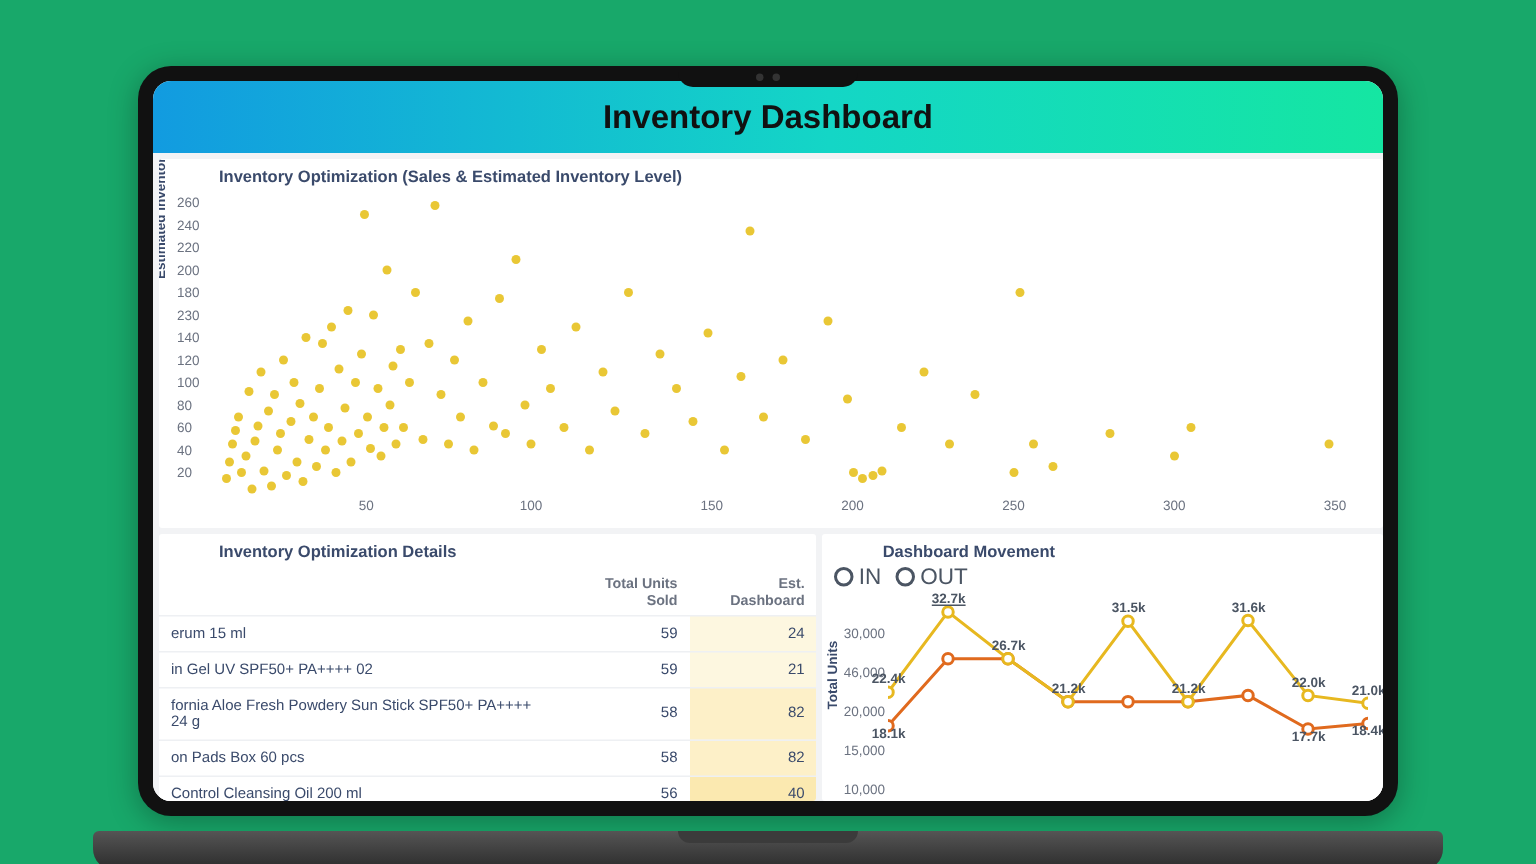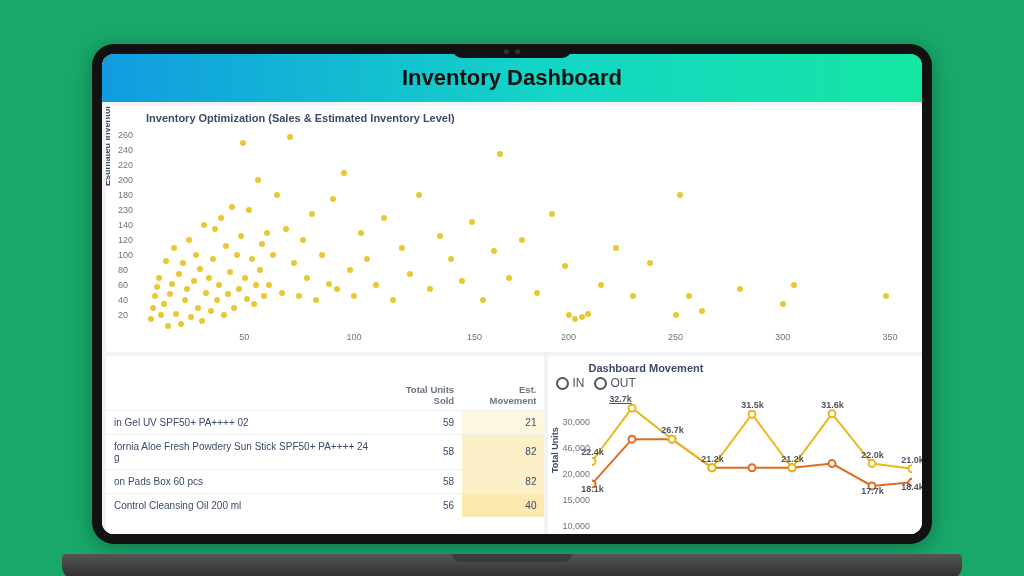--- a/index.html
+++ b/index.html
@@ -105,21 +105,21 @@
     overflow: hidden;
   }
   .panel.scatter { grid-column: 1 / span 2; }
   .panel-title {
     font-size: 11px;
     font-weight: 700;
     color: #3a4a6b;
     padding-left: 32px;
   }
   .legend {
-    font-size: 12px;
+    font-size: 15px;
     color: #4b5563;
     display: flex;
     gap: 10px;
     margin-top: 2px;
   }
   .legend .dot {
     display:inline-block; width:9px; height:9px; border-radius:50%;
     border:2px solid;
     vertical-align:middle; margin-right:3px;
   }
@@ -326,30 +326,36 @@
               <div class="axis-tick-x" style="left: 206.444px; top: 204px;">100</div>
               <div class="axis-tick-x" style="left: 327px; top: 204px;">150</div>
               <div class="axis-tick-x" style="left: 420.889px; top: 204px;">200</div>
               <div class="axis-tick-x" style="left: 528.111px; top: 204px;">250</div>
               <div class="axis-tick-x" style="left: 635.333px; top: 204px;">300</div>
               <div class="axis-tick-x" style="left: 742.556px; top: 204px;">350</div>
             </div>
         </div>
 
         <div class="panel">
+          <div class="panel-title">Inventory Optimization Details</div>
           <div class="table-area">
             <table class="details">
               <thead>
                 <tr>
                   <th></th>
                   <th>Total Units Sold</th>
-                  <th>Est. Movement</th>
+                  <th>Est. Dashboard</th>
                 </tr>
               </thead>
               <tbody id="details-body">
+                  <tr>
+                    <td class="name">erum 15 ml</td>
+                    <td class="num">59</td>
+                    <td class="num hl0">24</td>
+                  </tr>
                   <tr>
                     <td class="name">in Gel UV SPF50+ PA++++ 02</td>
                     <td class="num">59</td>
                     <td class="num hl0">21</td>
                   </tr>
                   <tr>
                     <td class="name">fornia Aloe Fresh Powdery Sun Stick SPF50+ PA++++ 24 g</td>
                     <td class="num">58</td>
                     <td class="num hl1">82</td>
                   </tr>
@@ -399,21 +405,21 @@
                 <circle cx="40" cy="11.959999999999994" r="3.5" fill="#fff" stroke="#e7b820" stroke-width="2"></circle>
                 <circle cx="80" cy="43.16" r="3.5" fill="#fff" stroke="#e7b820" stroke-width="2"></circle>
                 <circle cx="120" cy="71.75999999999999" r="3.5" fill="#fff" stroke="#e7b820" stroke-width="2"></circle>
                 <circle cx="160" cy="18.200000000000003" r="3.5" fill="#fff" stroke="#e7b820" stroke-width="2"></circle>
                 <circle cx="200" cy="71.75999999999999" r="3.5" fill="#fff" stroke="#e7b820" stroke-width="2"></circle>
                 <circle cx="240" cy="17.680000000000007" r="3.5" fill="#fff" stroke="#e7b820" stroke-width="2"></circle>
                 <circle cx="280" cy="67.6" r="3.5" fill="#fff" stroke="#e7b820" stroke-width="2"></circle>
                 <circle cx="320" cy="72.8" r="3.5" fill="#fff" stroke="#e7b820" stroke-width="2"></circle>
               </svg>
               <div class="data-label" style="left: 0px; top: 65.52px;">22.4k</div>
-              <div class="data-label" style="left: 28px; top: 11.96px; text-decoration: underline;">32.7k</div>
+              <div class="data-label" style="left: 40px; top: 11.96px; text-decoration: underline;">32.7k</div>
               <div class="data-label" style="left: 80px; top: 43.16px;">26.7k</div>
               <div class="data-label" style="left: 120px; top: 71.76px;">21.2k</div>
               <div class="data-label" style="left: 160px; top: 18.2px;">31.5k</div>
               <div class="data-label" style="left: 200px; top: 71.76px;">21.2k</div>
               <div class="data-label" style="left: 240px; top: 17.68px;">31.6k</div>
               <div class="data-label" style="left: 280px; top: 67.6px;">22.0k</div>
               <div class="data-label" style="left: 320px; top: 72.8px;">21.0k</div>
               <div class="data-label" style="left: 0px; top: 101.88px;">18.1k</div>
               <div class="data-label" style="left: 280px; top: 103.96px;">17.7k</div>
               <div class="data-label" style="left: 320px; top: 100.32px;">18.4k</div>

